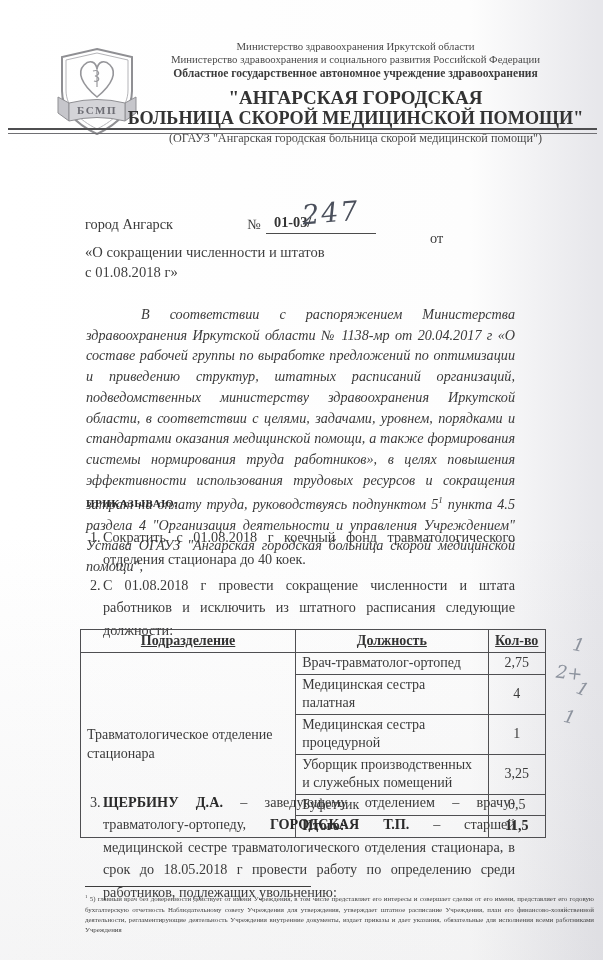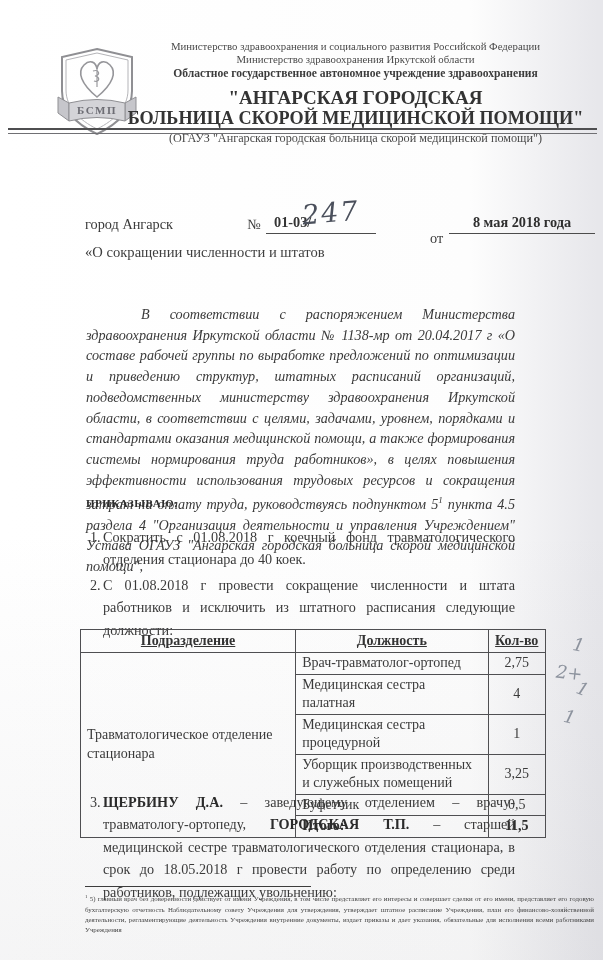--- a/index.html
+++ b/index.html
@@ -104,40 +104,40 @@
     <path d="M45,8 L76,15 V45 C76,62 63,75 45,84 C27,75 14,62 14,45 V15 Z" fill="none" stroke="#b4b4b8" stroke-width="1"></path>
     <path d="M45,52 C29,39 25,27 32,20 C38,14 44,17 45,24 C46,17 52,14 58,20 C65,27 61,39 45,52 Z" fill="none" stroke="#96969a" stroke-width="1.6"></path>
     <path d="M45,22 V42 M41,26 C47,24 49,30 43,31 C49,32 47,38 42,36" fill="none" stroke="#9a9a9e" stroke-width="1.2"></path>
     <path d="M6,52 L17,58 L17,76 L6,68 Z" fill="#c6c6cb" stroke="#8f8f93" stroke-width="1"></path>
     <path d="M84,52 L73,58 L73,76 L84,68 Z" fill="#c6c6cb" stroke="#8f8f93" stroke-width="1"></path>
     <path d="M17,58 Q45,51 73,58 L73,76 Q45,69 17,76 Z" fill="#d4d4d8" stroke="#8f8f93" stroke-width="1"></path>
     <text x="45" y="69" text-anchor="middle" font-size="11" font-weight="bold" fill="#6d6d74" letter-spacing="1.5">БСМП</text>
   </svg>
 
   <div class="abs hdr">
+    <div class="sm">Министерство здравоохранения Иркутской области</div>
     <div class="sm">Министерство здравоохранения и социального развития Российской Федерации</div>
-    <div class="sm">Министерство здравоохранения Иркутской области</div>
     <div class="md">Областное государственное автономное учреждение здравоохранения</div>
     <div class="org1">"АНГАРСКАЯ ГОРОДСКАЯ</div>
     <div class="org2">БОЛЬНИЦА СКОРОЙ МЕДИЦИНСКОЙ ПОМОЩИ"</div>
     <div class="sub">(ОГАУЗ "Ангарская городская больница скорой медицинской помощи")</div>
   </div>
 
   <div class="abs rule"></div>
 
 
   <div class="abs meta city">город Ангарск</div>
   <div class="abs meta numlbl">№</div>
   <div class="abs meta numline">01-03/</div>
   <div class="abs hand-num">247</div>
   <div class="abs meta datelbl">от</div>
-  <div class="abs meta dateline">8 мая 2018 года</div>
 
   <div class="abs subject">
     <div>«О сокращении численности и штатов</div>
+    <div>с 01.08.2018 г»</div>
   </div>
 
   <div class="abs preamble">
     <p><span>В соответствии с распоряжением Министерства здравоохранения Иркутской области № 1138-мр от 20.04.2017 г «О составе рабочей группы по выработке предложений по оптимизации и приведению структур, штатных расписаний организаций, подведомственных министерству здравоохранения Иркутской области, в соответствии с целями, задачами, уровнем, порядками и стандартами оказания медицинской помощи, а также формирования системы нормирования труда работников», в целях повышения эффективности использования трудовых ресурсов и сокращения затрат на оплату труда, руководствуясь подпунктом 5</span><sup>1</sup><span> пункта 4.5 раздела 4 "Организация деятельности и управления Учреждением" Устава ОГАУЗ "Ангарская городская больница скорой медицинской помощи",</span></p>
   </div>
 
   <div class="abs orderword">ПРИКАЗЫВАЮ:</div>
 
   <div class="abs li i1">
     <span class="n">1.</span>

